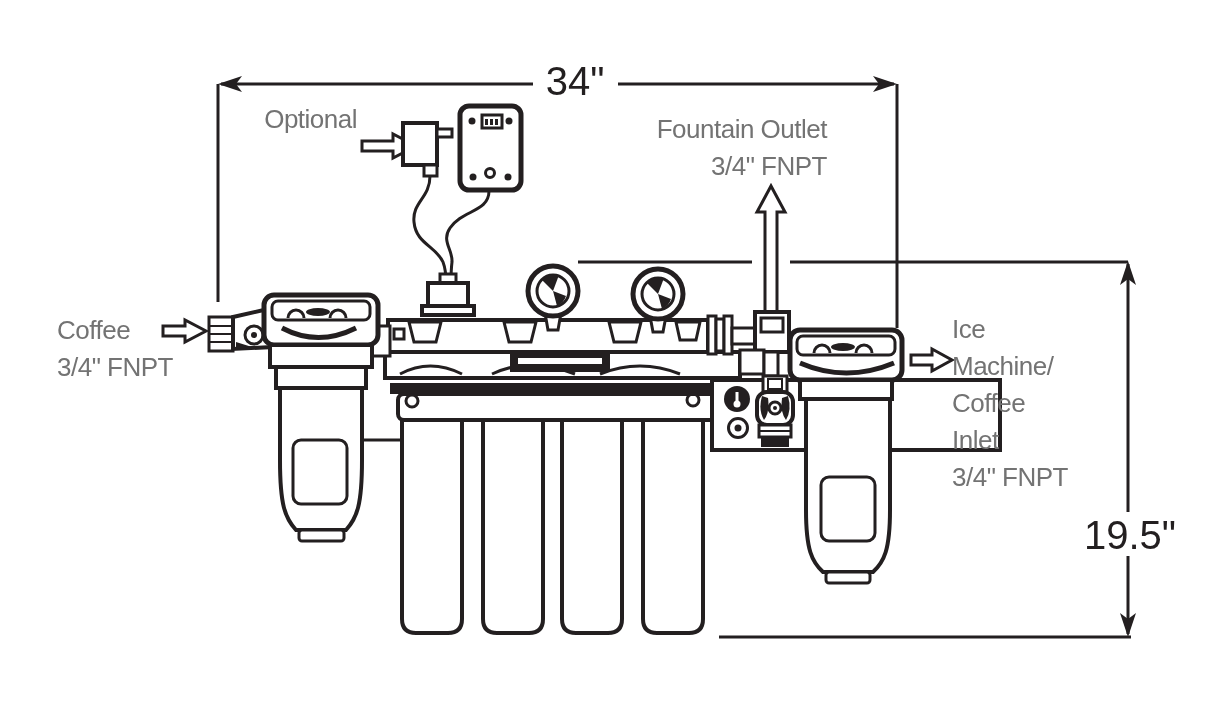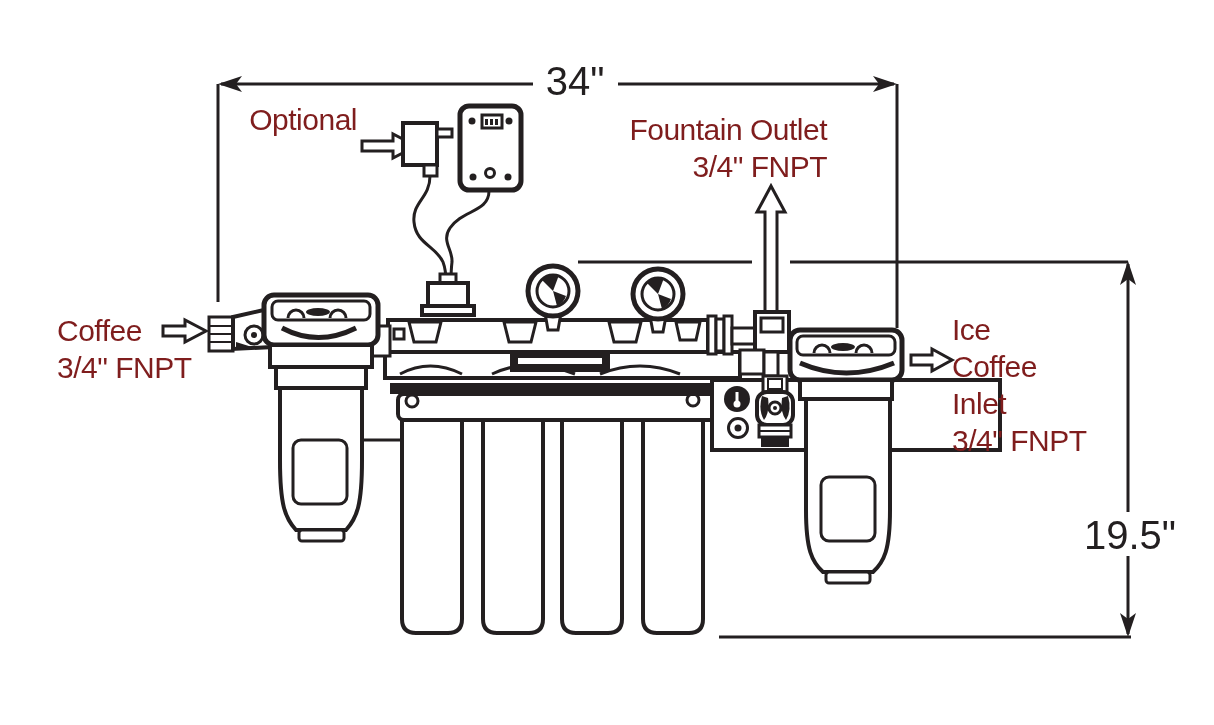--- a/index.html
+++ b/index.html
@@ -1,19 +1,19 @@
 <!DOCTYPE html>
 <html><head>
 <meta charset="utf-8">
 <style>
   html,body{margin:0;padding:0;background:#fff;}
   #stage{position:relative;width:1214px;height:725px;background:#ffffff;overflow:hidden;
          font-family:"Liberation Sans", sans-serif;color:#231f20;}
   svg{position:absolute;left:0;top:0;}
-  .label{position:absolute;color:#7f1d1d;font-size:30px;line-height:37px;letter-spacing:-0.5px;white-space:nowrap;}
+  .label{position:absolute;color:#737373;font-size:26px;line-height:37px;letter-spacing:-0.5px;white-space:nowrap;}
   .label span{display:block;}
   .dim{position:absolute;color:#231f20;font-size:40px;line-height:42px;white-space:nowrap;}
   .ta-r{text-align:right;}
   .ta-c{text-align:center;}
   
   .ln{stroke:#231f20;fill:none;}
   .s2{stroke-width:2;} .s3{stroke-width:3;} .s4{stroke-width:4;} .s5{stroke-width:5;}
   .fw{fill:#ffffff;} .fb{fill:#231f20;stroke:none;}
   .wfb{fill:#ffffff;stroke:#231f20;}
 </style>
@@ -207,18 +207,19 @@
     <span>3/4" FNPT</span>
   </div>
 
   <div class="label" style="left:57px;top:312px;width:220px;">
     <span>Coffee</span>
     <span>3/4" FNPT</span>
   </div>
 
   <div class="label" style="left:952px;top:311px;width:220px;">
     <span>Ice</span>
+    <span>Machine/</span>
     <span>Coffee</span>
     <span>Inlet</span>
     <span>3/4" FNPT</span>
   </div>
 
 </div>
 
 </body></html>

